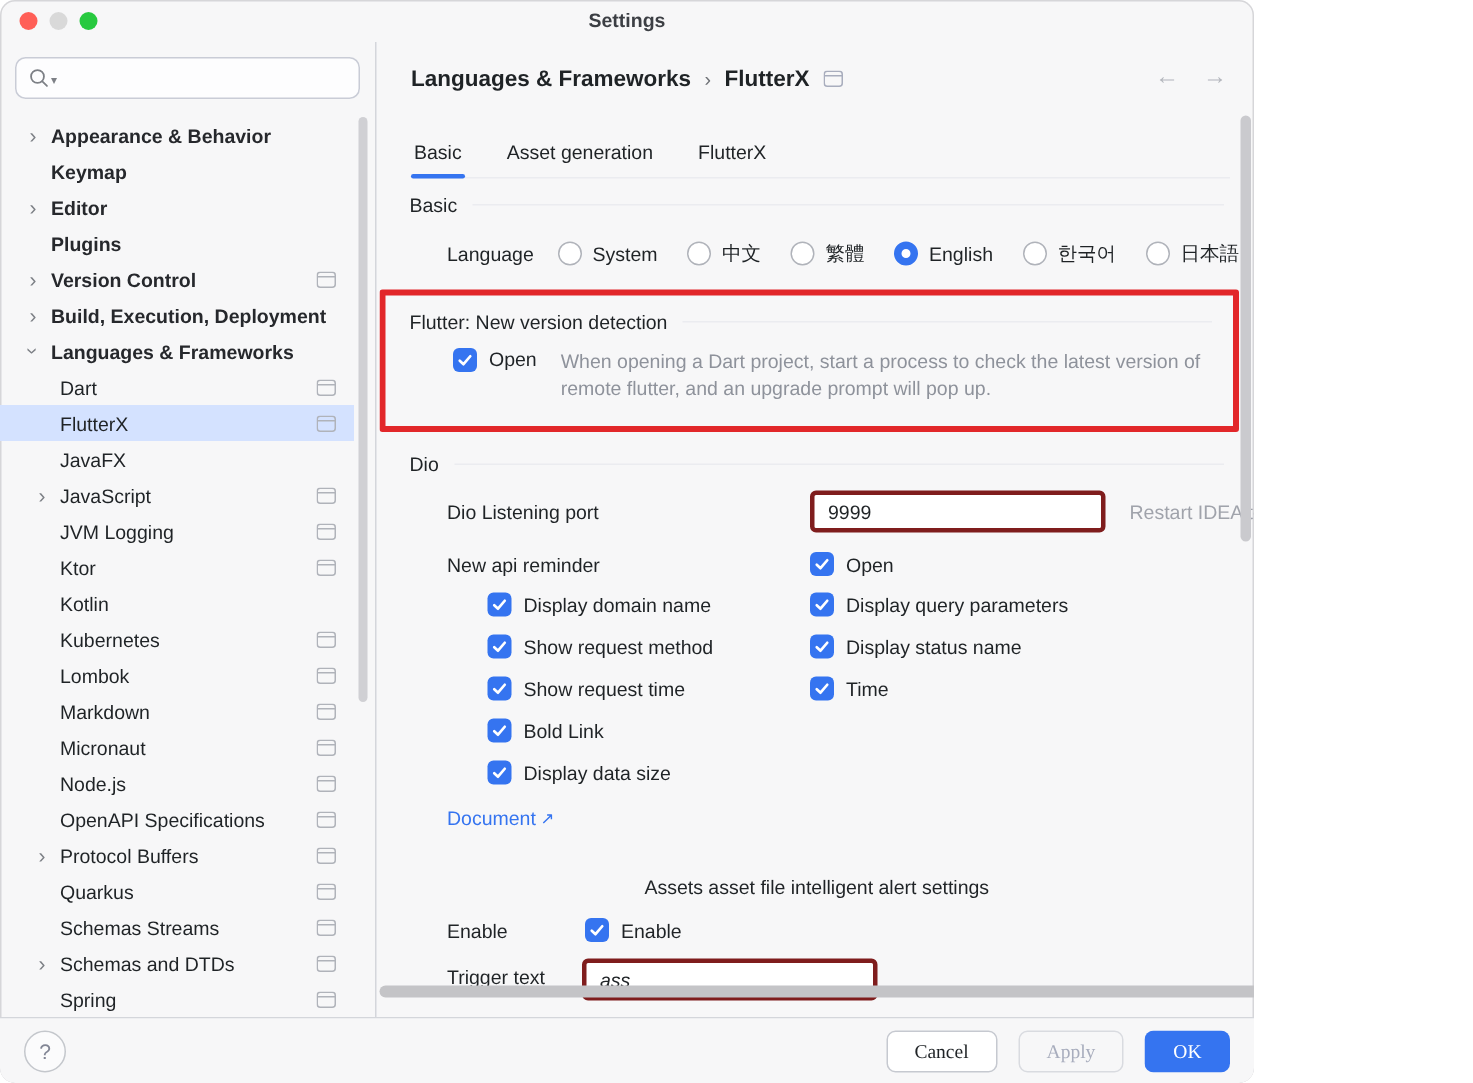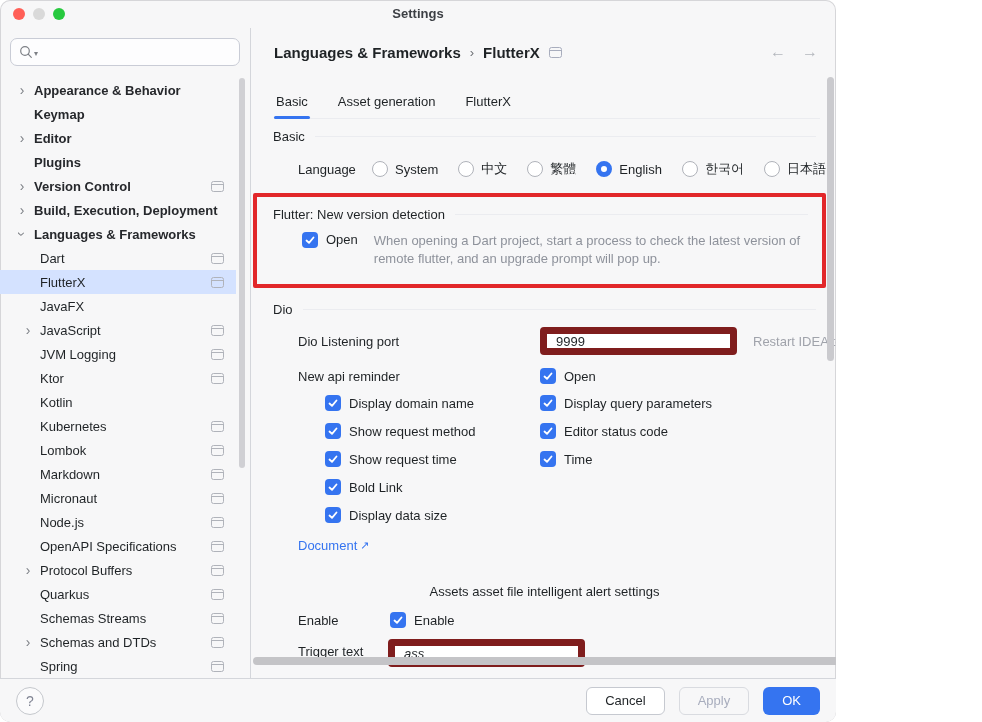--- a/index.html
+++ b/index.html
@@ -53,21 +53,21 @@
   .red-box{border:4px solid #e2272a;border-radius:2px;margin:12px 10px 0 0;padding-bottom:16px;}
   .red-box .sec-head{margin:10px 14px 0 16px;}
   .open-row{display:flex;margin:10px 14px 0 45px;overflow:hidden;}
   .cb{width:16px;height:16px;border-radius:4px;background:#3574f0;display:inline-flex;align-items:center;justify-content:center;flex:none;}
   .cb svg{width:12px;height:12px;}
   .cb polyline{fill:none;stroke:#fff;stroke-width:1.8;stroke-linecap:round;stroke-linejoin:round;}
   .cb-label{margin-left:8px;}
   .desc{margin-left:16px;color:#8e929b;line-height:18px;max-width:600px;white-space:normal;}
   .port-row{display:flex;align-items:center;margin:10px 0 0 45px;white-space:nowrap;}
   .flabel{width:242px;flex:none;}
-  .txt-input{box-sizing:border-box;height:28px;border:7px solid #7f1d1d;border-radius:4px;background:#fff;
+  .txt-input{box-sizing:border-box;height:28px;border:3px solid #7f1d1d;border-radius:4px;background:#fff;
              font-size:13px;padding:0 9px;font-family:"Liberation Sans",sans-serif;color:#1f2326;outline:none;}
   .port-row .txt-input{width:197px;}
   .port-row .hint{margin-left:16px;}
   .rem-row{display:flex;align-items:center;margin:9px 0 0 45px;height:24px;}
   .cbgrid{margin:1px 0 0 72px;}
   .cbrow{display:flex;align-items:center;height:28px;}
   .cbcell{display:flex;align-items:center;}
   .cbcell.left{width:215px;flex:none;}
   .doc-row{margin:9px 0 0 45px;color:#3574f0;display:flex;align-items:center;}
   .doc-row .ext{font-size:11px;margin-left:3px;}
@@ -79,21 +79,21 @@
   .trigger-row .txt-input{width:197px;font-style:italic;}
   .v-scroll{position:absolute;top:49px;right:2px;width:7px;height:284px;background:#cacace;border-radius:4px;}
   .h-scroll{position:absolute;left:2px;bottom:13px;width:710px;height:8px;background:#c4c4c7;border-radius:4px;}
   
   .footer{position:absolute;left:0;right:0;bottom:0;height:44px;background:#f7f7f8;border-top:1px solid #d4d6db;
           display:flex;align-items:center;padding:0 16px;box-sizing:border-box;border-radius:0 0 10px 10px;}
   .help-btn{width:26px;height:26px;border-radius:50%;border:1px solid #c4c7cc;color:#818594;display:flex;
             align-items:center;justify-content:center;font-size:14px;background:#fbfbfc;}
   .btns{margin-left:auto;display:flex;gap:14px;}
   .btn{height:28px;border-radius:6px;font-size:13px;padding:0 18px;display:flex;align-items:center;border:1px solid transparent;
-       font-family:Liberation Sans, sans-serif;}
+       font-family:Liberation Serif, serif;}
   .btn.cancel{background:#ffffff;border-color:#c6c9d0;color:#1f2326;}
   .btn.apply{background:#f7f7f8;border-color:#d9dbe0;color:#a8adbd;}
   .btn.ok{background:#3574f0;color:#ffffff;font-weight:400;}
 </style>
 </head>
 <body>
 
 <div class="window">
 
   <div class="titlebar">
@@ -444,21 +444,21 @@
                 </svg>
               </span>
               <span class="cb-label">Show request method</span>
             </span>
             <span class="cbcell">
               <span class="cb">
                 <svg viewBox="0 0 12 12">
                   <polyline points="2.5 6.5 5 8.8 9.5 3.5"></polyline>
                 </svg>
               </span>
-              <span class="cb-label">Editor status code</span>
+              <span class="cb-label">Display status name</span>
             </span>
           </div>
           <div class="cbrow">
             <span class="cbcell left">
               <span class="cb">
                 <svg viewBox="0 0 12 12">
                   <polyline points="2.5 6.5 5 8.8 9.5 3.5"></polyline>
                 </svg>
               </span>
               <span class="cb-label">Show request time</span>

